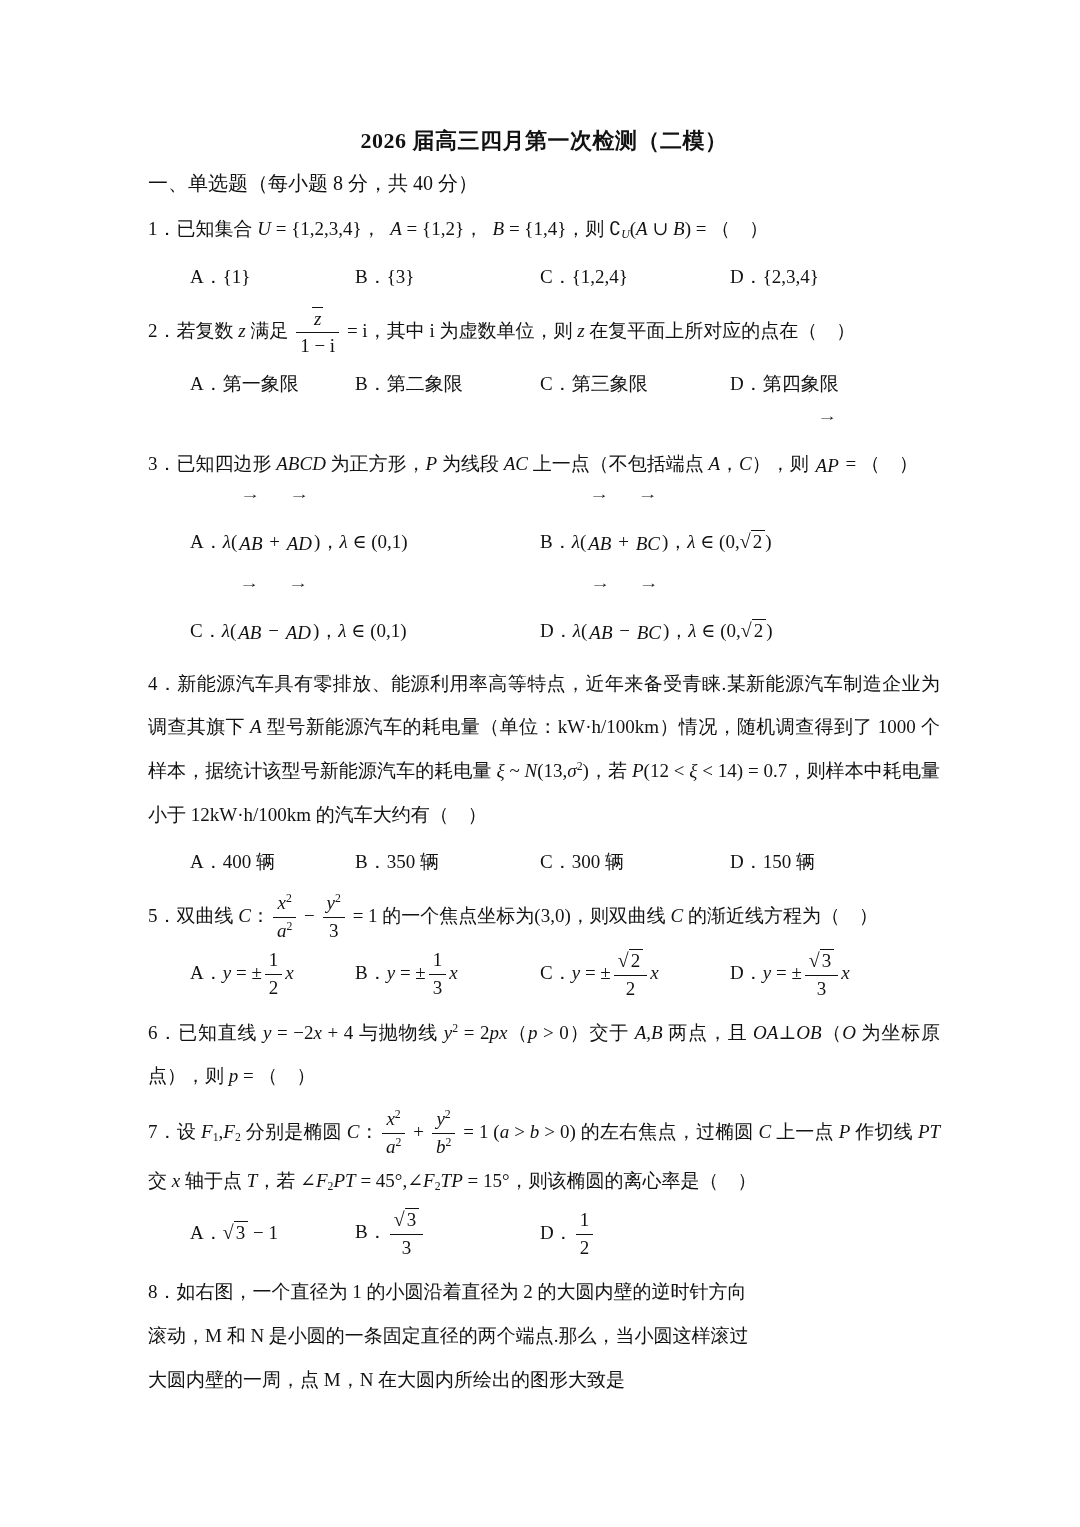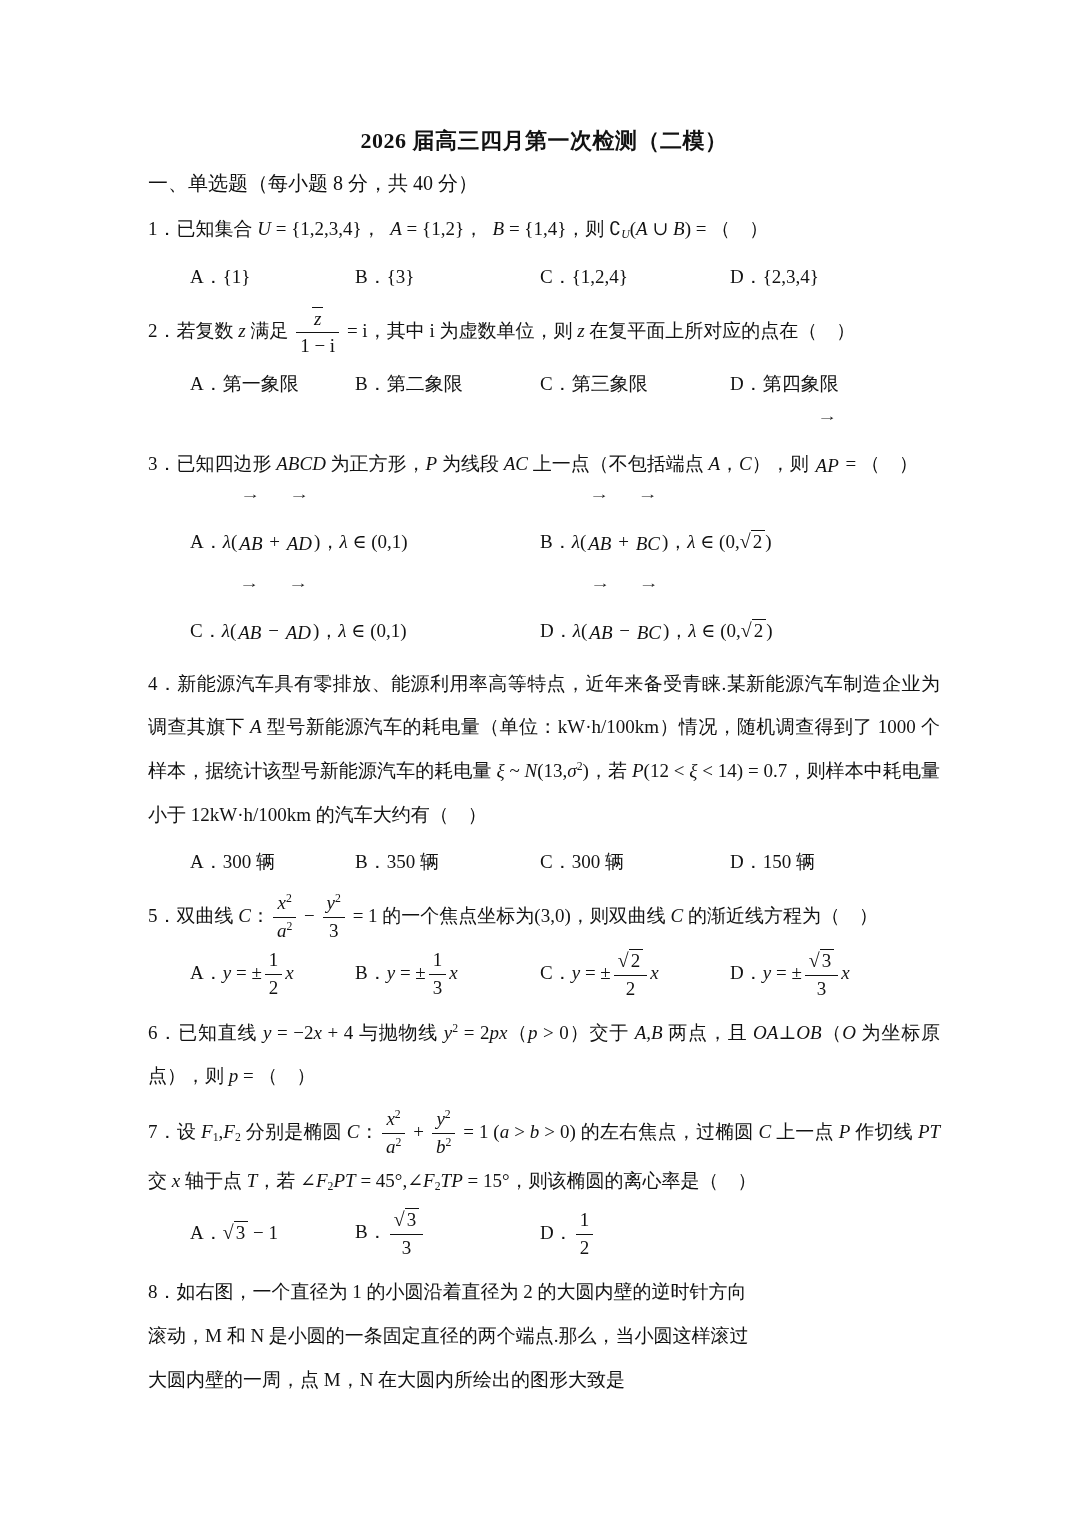--- a/index.html
+++ b/index.html
@@ -63,21 +63,21 @@
       <span class="opt"><span class="mt">A．</span><span class="mi">λ</span><span class="mt">(</span><span class="vec"><span class="varr">→</span><span class="vbody">AB</span></span><span class="mt"> + </span><span class="vec"><span class="varr">→</span><span class="vbody">AD</span></span><span class="mt">)，</span><span class="mi">λ</span><span class="mt"> ∈ (0,1)</span></span>
       <span class="opt"><span class="mt">B．</span><span class="mi">λ</span><span class="mt">(</span><span class="vec"><span class="varr">→</span><span class="vbody">AB</span></span><span class="mt"> + </span><span class="vec"><span class="varr">→</span><span class="vbody">BC</span></span><span class="mt">)，</span><span class="mi">λ</span><span class="mt"> ∈ (0,</span><span class="sqrt"><span class="rad">√</span><span class="sbody"><span class="mt">2</span></span></span><span class="mt">)</span></span>
       <span class="opt"><span class="mt">C．</span><span class="mi">λ</span><span class="mt">(</span><span class="vec"><span class="varr">→</span><span class="vbody">AB</span></span><span class="mt"> − </span><span class="vec"><span class="varr">→</span><span class="vbody">AD</span></span><span class="mt">)，</span><span class="mi">λ</span><span class="mt"> ∈ (0,1)</span></span>
       <span class="opt"><span class="mt">D．</span><span class="mi">λ</span><span class="mt">(</span><span class="vec"><span class="varr">→</span><span class="vbody">AB</span></span><span class="mt"> − </span><span class="vec"><span class="varr">→</span><span class="vbody">BC</span></span><span class="mt">)，</span><span class="mi">λ</span><span class="mt"> ∈ (0,</span><span class="sqrt"><span class="rad">√</span><span class="sbody"><span class="mt">2</span></span></span><span class="mt">)</span></span>
     </div>
   </section>
 
   <section class="q q4">
     <p class="stem"><span class="mt">4．新能源汽车具有零排放、能源利用率高等特点，近年来备受青睐.某新能源汽车制造企业为调查其旗下 </span><span class="mi">A</span><span class="mt"> 型号新能源汽车的耗电量（单位：kW·h/100km）情况，随机调查得到了 1000 个样本，据统计该型号新能源汽车的耗电量 </span><span class="mi">ξ</span><span class="mt"> ~ </span><span class="mi">N</span><span class="mt">(13,</span><span class="mi">σ</span><span class="msup">2</span><span class="mt">)，若 </span><span class="mi">P</span><span class="mt">(12 &lt; </span><span class="mi">ξ</span><span class="mt"> &lt; 14) = 0.7，则样本中耗电量小于 12kW·h/100km 的汽车大约有（ ）</span></p>
     <div class="opts cols4">
-      <span class="opt"><span class="mt">A．300 辆</span></span>
+      <span class="opt"><span class="mt">A．400 辆</span></span>
       <span class="opt"><span class="mt">B．350 辆</span></span>
       <span class="opt"><span class="mt">C．300 辆</span></span>
       <span class="opt"><span class="mt">D．150 辆</span></span>
     </div>
   </section>
 
   <section class="q q5">
     <p class="stem"><span class="mt">5．双曲线 </span><span class="mi">C</span><span class="mt">：</span><span class="frac"><span class="num"><span class="mi">x</span><span class="msup">2</span></span><span class="den"><span class="mi">a</span><span class="msup">2</span></span></span><span class="mt"> − </span><span class="frac"><span class="num"><span class="mi">y</span><span class="msup">2</span></span><span class="den"><span class="mt">3</span></span></span><span class="mt"> = 1 的一个焦点坐标为(3,0)，则双曲线 </span><span class="mi">C</span><span class="mt"> 的渐近线方程为（ ）</span></p>
     <div class="opts cols4">
       <span class="opt"><span class="mt">A．</span><span class="mi">y</span><span class="mt"> = ±</span><span class="frac"><span class="num"><span class="mt">1</span></span><span class="den"><span class="mt">2</span></span></span><span class="mi">x</span></span>

